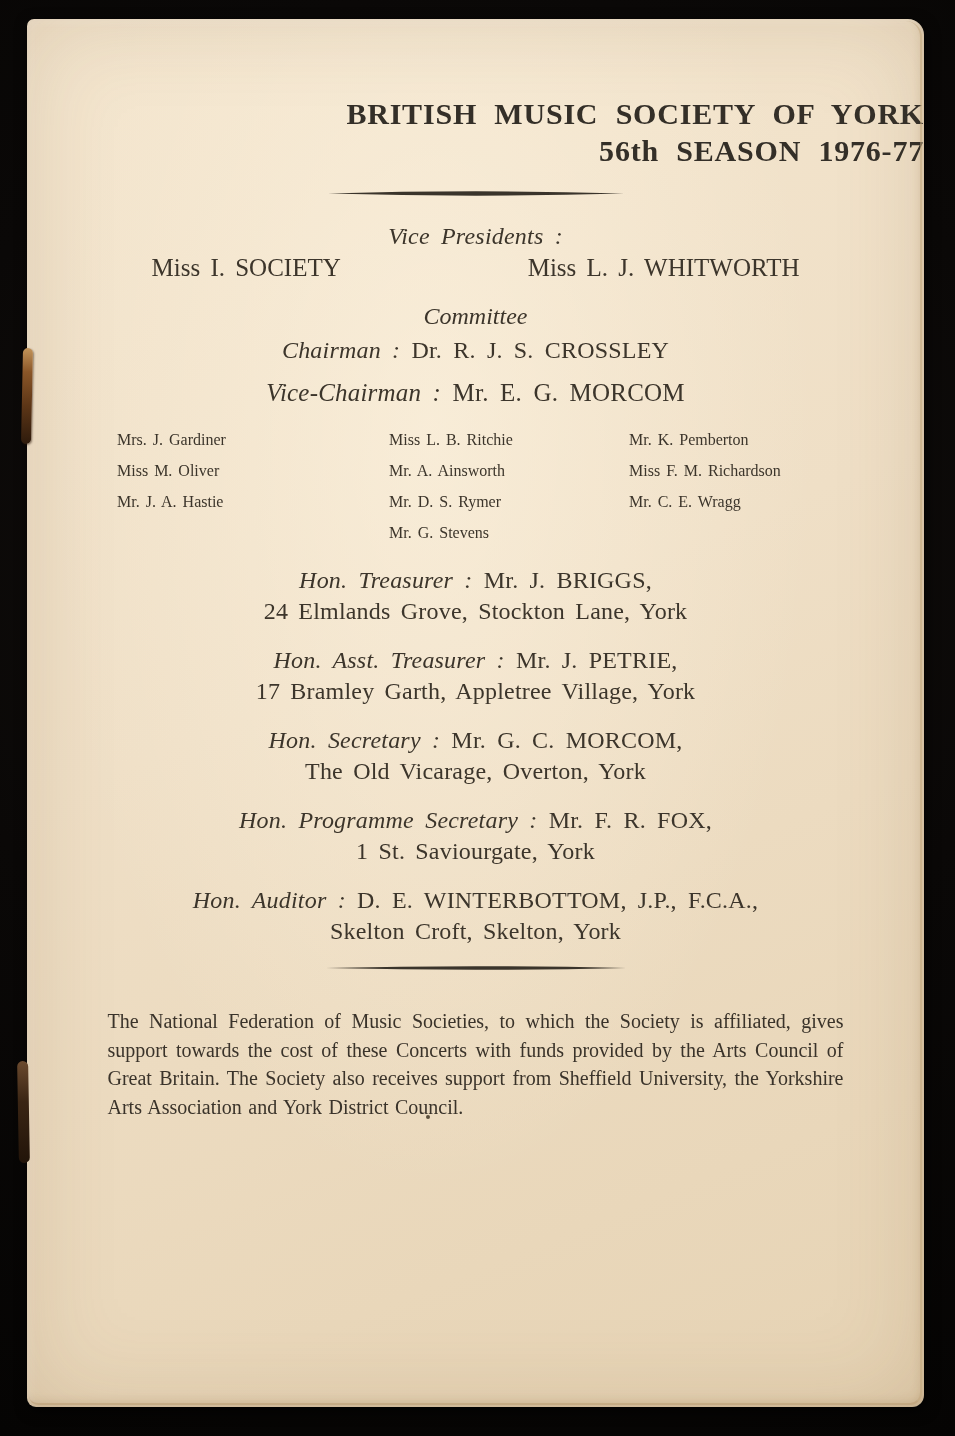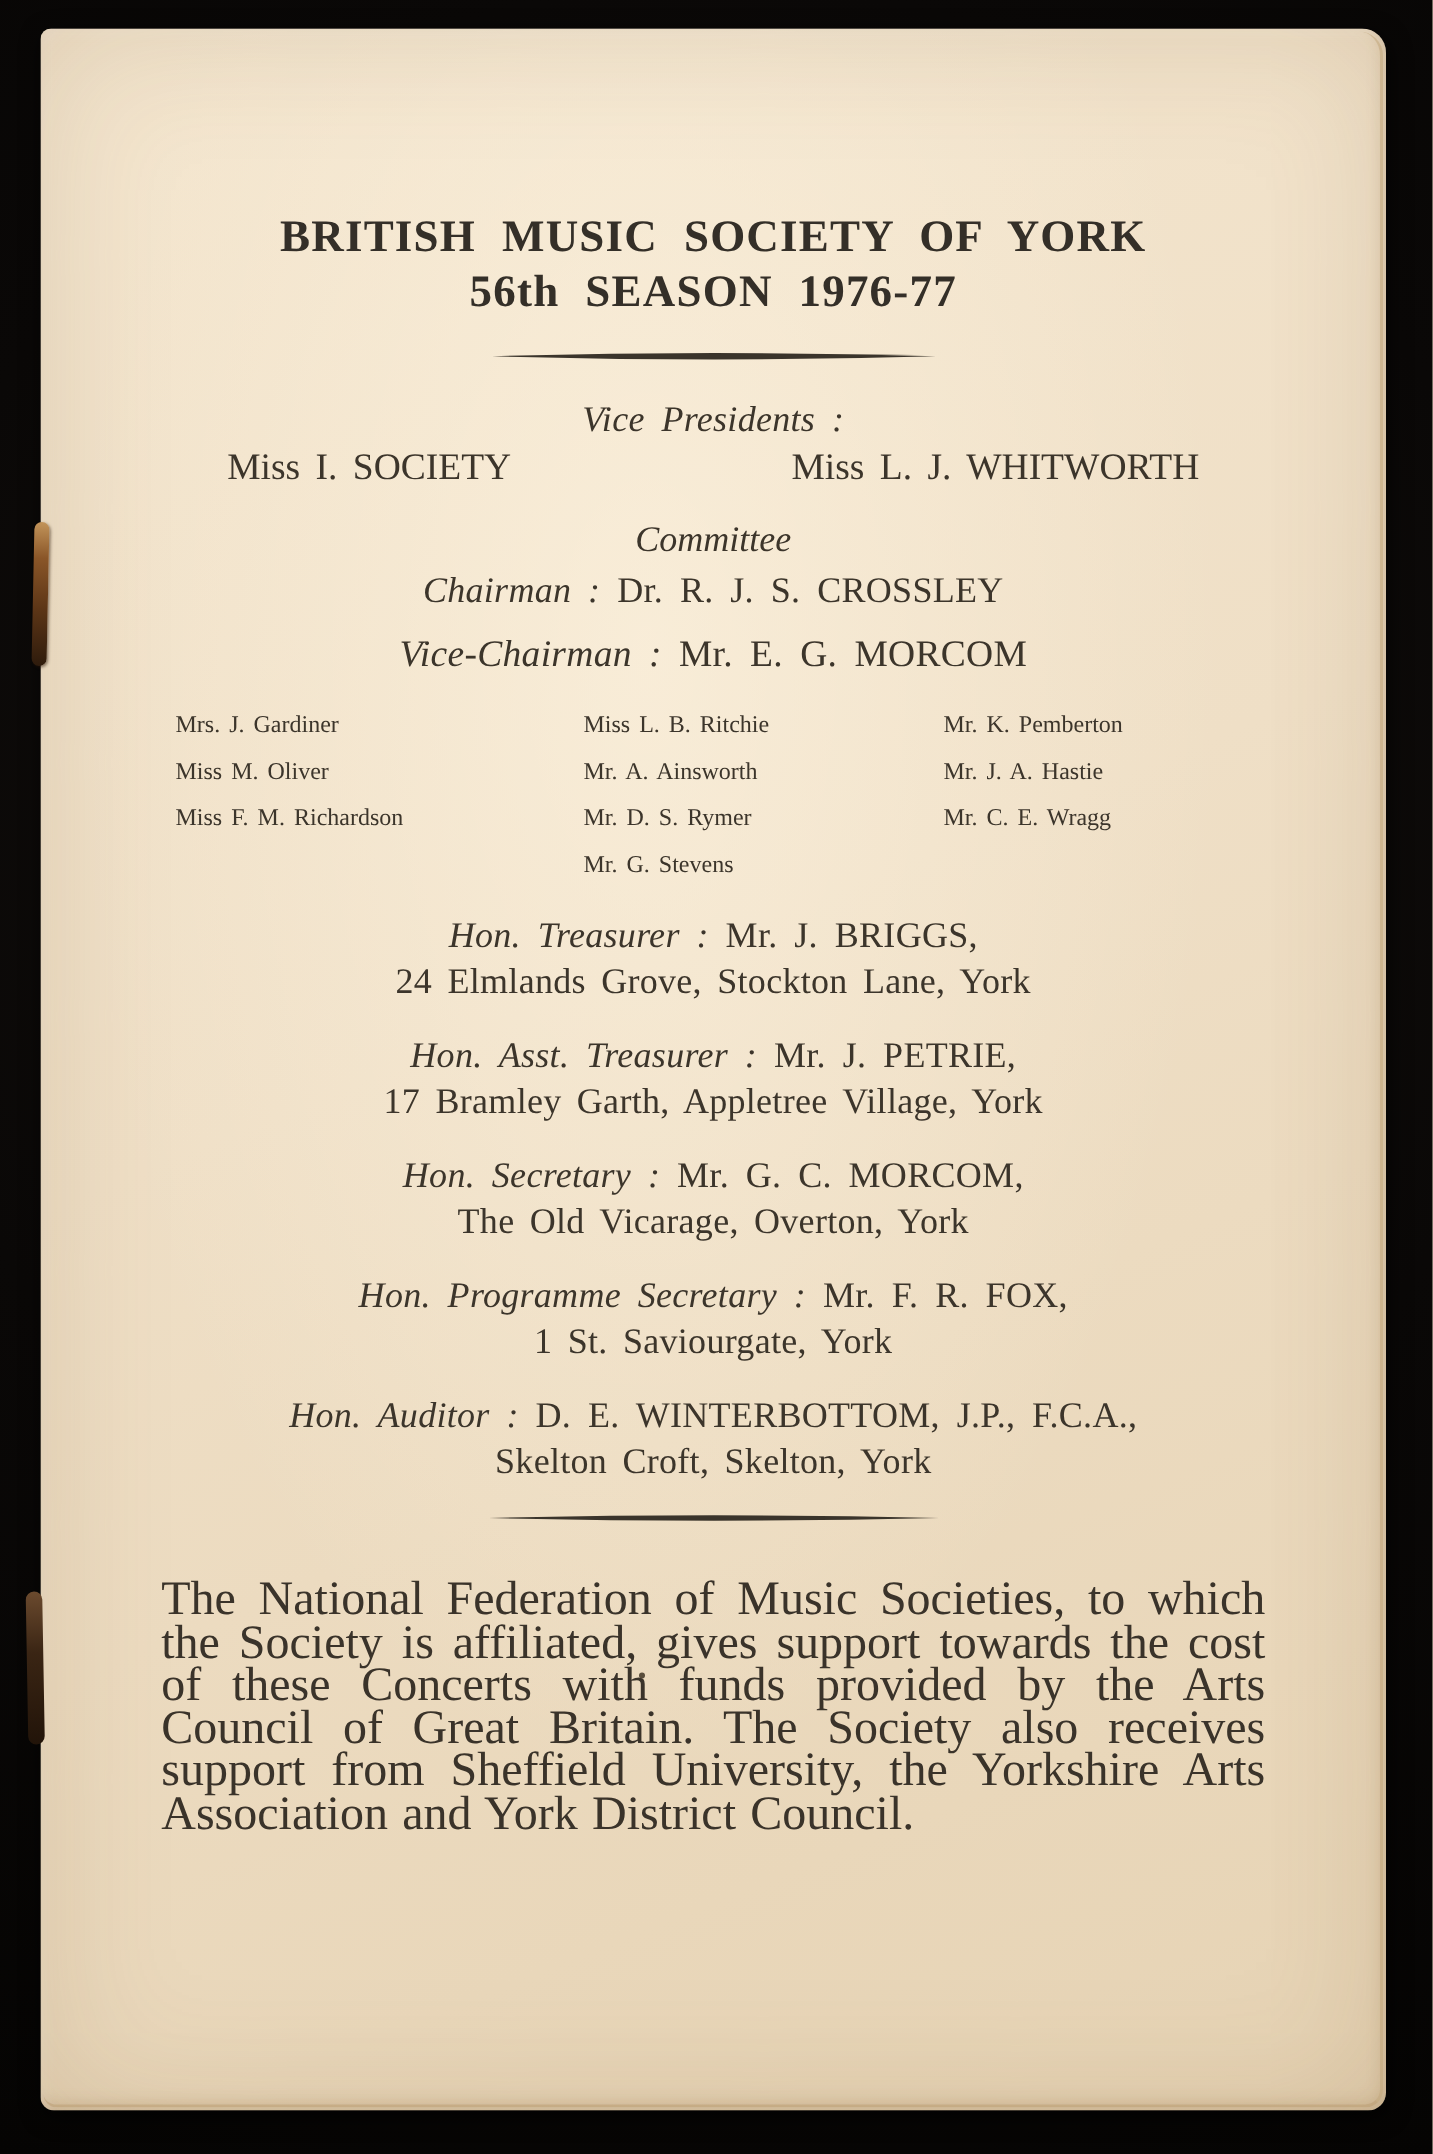--- a/index.html
+++ b/index.html
@@ -46,21 +46,21 @@
     left: -9px; top: 1042px; width: 11px; height: 102px;
     background: linear-gradient(180deg, #6b4a2e 0%, #3a2514 40%, #221409 100%);
     border-radius: 6px; transform: rotate(-1deg);
   }
   .ink-dot {
     position: absolute; left: 399px; top: 1096px;
     width: 4px; height: 4px; border-radius: 50%;
     background: #5a4e3c;
   }
 
-  .masthead { padding-top: 120px; text-align: center; }
+  .masthead { padding-top: 76px; text-align: right; }
   .masthead h1 {
     font-size: 30px; line-height: 37px; font-weight: bold;
     letter-spacing: 0.8px; word-spacing: 9px;
     color: #342f28;
   }
   .swelled-rule { display: block; margin: 20px auto 0 auto; }
   .swelled-rule.lower { margin-top: 17px; }
   .rule-shape { fill: #3a342b; }
 
   .body-text { font-size: 24px; line-height: 31px; }
@@ -90,21 +90,21 @@
   }
   .members-grid .cell { text-align: left; }
 
   .post { margin-top: 18px; }
   .post.first { margin-top: 17px; }
   .addr { word-spacing: 4px; }
 
   .footer-note {
     margin: 35px auto 0 auto;
     width: 736px;
-    font-size: 32px; line-height: 28.6px;
+    font-size: 20px; line-height: 28.6px;
     text-align: justify;
     word-spacing: 1.5px;
     color: #3a332a;
   }
 </style>
 </head>
 <body>
 
 <div class="paper">
 
@@ -143,22 +143,22 @@
       <span class="role">Vice-Chairman :</span>
       <span class="name">Mr. E. G. MORCOM</span>
     </p>
 
     <div class="members-grid">
       <div class="cell">Mrs. J. Gardiner</div>
       <div class="cell">Miss L. B. Ritchie</div>
       <div class="cell">Mr. K. Pemberton</div>
       <div class="cell">Miss M. Oliver</div>
       <div class="cell">Mr. A. Ainsworth</div>
+      <div class="cell">Miss F. M. Richardson</div>
       <div class="cell">Mr. J. A. Hastie</div>
-      <div class="cell">Miss F. M. Richardson</div>
       <div class="cell">Mr. D. S. Rymer</div>
       <div class="cell">Mr. C. E. Wragg</div>
       <div class="cell"></div>
       <div class="cell">Mr. G. Stevens</div>
       <div class="cell"></div>
     </div>
 
     <div class="post first">
       <p class="body-text center line">
         <span class="role">Hon. Treasurer :</span>

